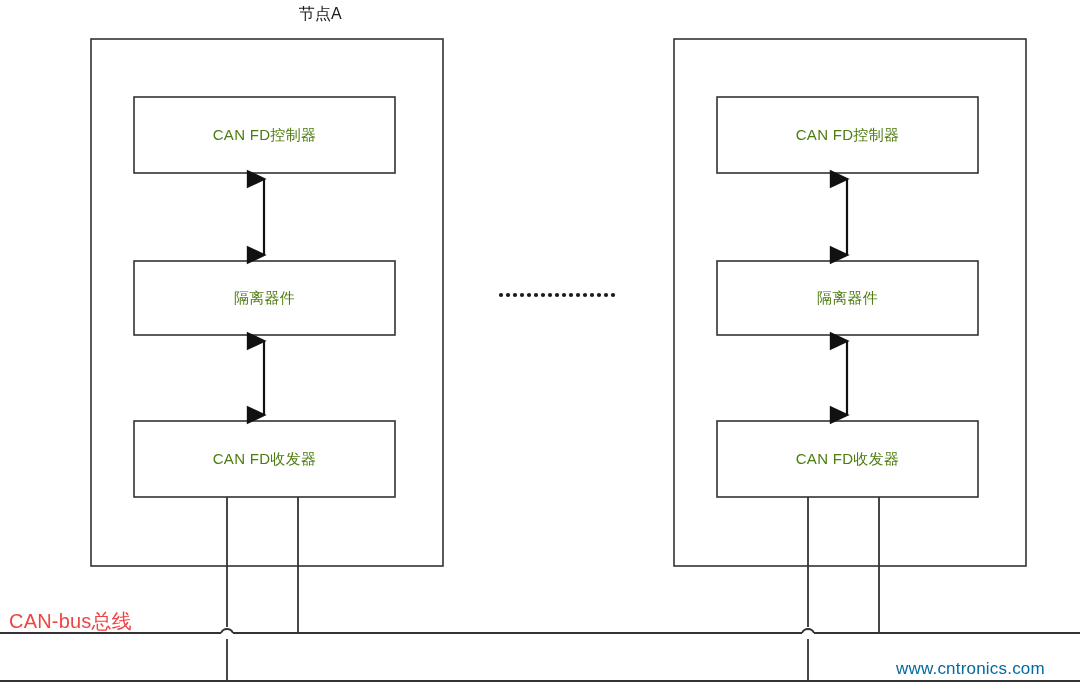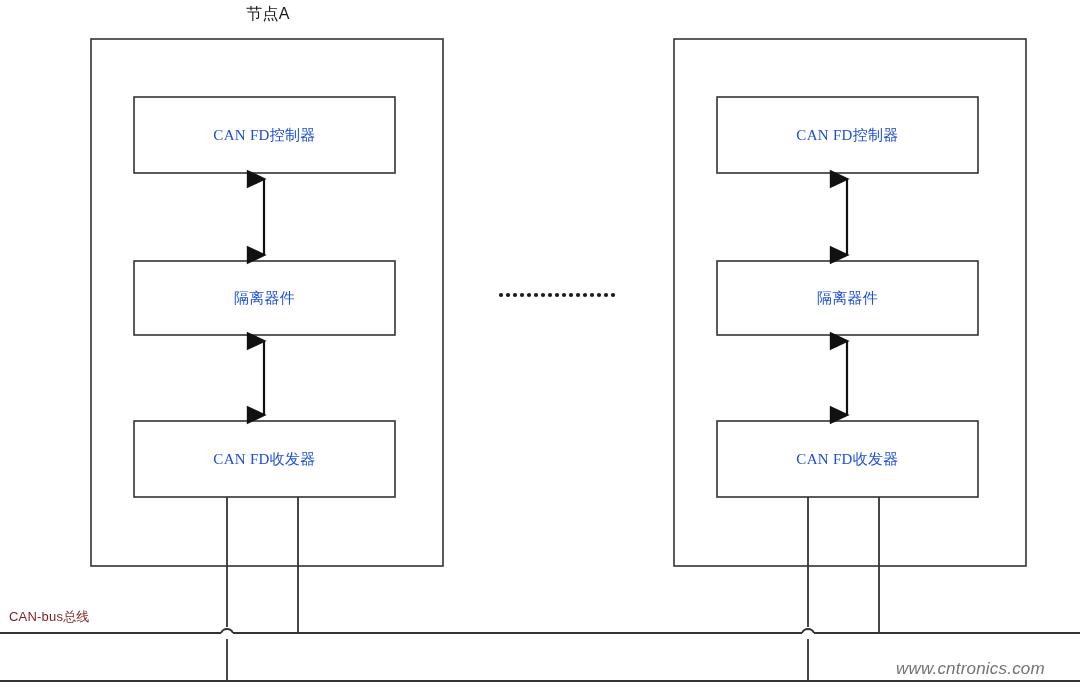--- a/index.html
+++ b/index.html
@@ -32,39 +32,37 @@
     white-space: nowrap;
     text-align: center;
     letter-spacing: 0.2px;
   }
   .block-label {
     position: absolute;
     display: flex;
     align-items: center;
     justify-content: center;
     font-size: 15px;
-    color: #1d4ed8;
+    color: #4d7c0f;
     white-space: nowrap;
     letter-spacing: 0.3px;
-    font-family: Liberation Serif, serif;
   }
   .bus-label {
     position: absolute;
-    font-size: 13px;
-    color: #7f1d1d;
+    font-size: 20px;
+    color: #ef4444;
     white-space: nowrap;
     letter-spacing: 0.2px;
   }
   .watermark {
     position: absolute;
     font-size: 17px;
-    color: #737373;
+    color: #0369a1;
     white-space: nowrap;
     letter-spacing: 0.2px;
-    font-style: italic;
   }
 </style>
 </head>
 <body>
 
 <div id="canvas">
 
   <svg id="diagram-svg" viewBox="0 0 1080 689">
     <defs>
       <marker id="arrow-up" markerWidth="10" markerHeight="10" refX="5" refY="1.2" orient="auto" markerUnits="strokeWidth">
@@ -131,21 +129,21 @@
       <circle cx="571" cy="295" r="2.1" fill="#1a1a1a"></circle>
       <circle cx="578" cy="295" r="2.1" fill="#1a1a1a"></circle>
       <circle cx="585" cy="295" r="2.1" fill="#1a1a1a"></circle>
       <circle cx="592" cy="295" r="2.1" fill="#1a1a1a"></circle>
       <circle cx="599" cy="295" r="2.1" fill="#1a1a1a"></circle>
       <circle cx="606" cy="295" r="2.1" fill="#1a1a1a"></circle>
       <circle cx="613" cy="295" r="2.1" fill="#1a1a1a"></circle>
     </g>
   </svg>
 
-  <div class="node-title" style="left:188px; top:4px; width:160px;">节点A</div>
+  <div class="node-title" style="left:182px; top:4px; width:160px;text-align:right;">节点A</div>
 
 
   <div class="block-label" style="left:134px; top:97px; width:261px; height:76px;">CAN FD控制器</div>
 
   <div class="block-label" style="left:134px; top:261px; width:261px; height:74px;">隔离器件</div>
 
   <div class="block-label" style="left:134px; top:421px; width:261px; height:76px;">CAN FD收发器</div>
 
   <div class="block-label" style="left:717px; top:97px; width:261px; height:76px;">CAN FD控制器</div>
 

